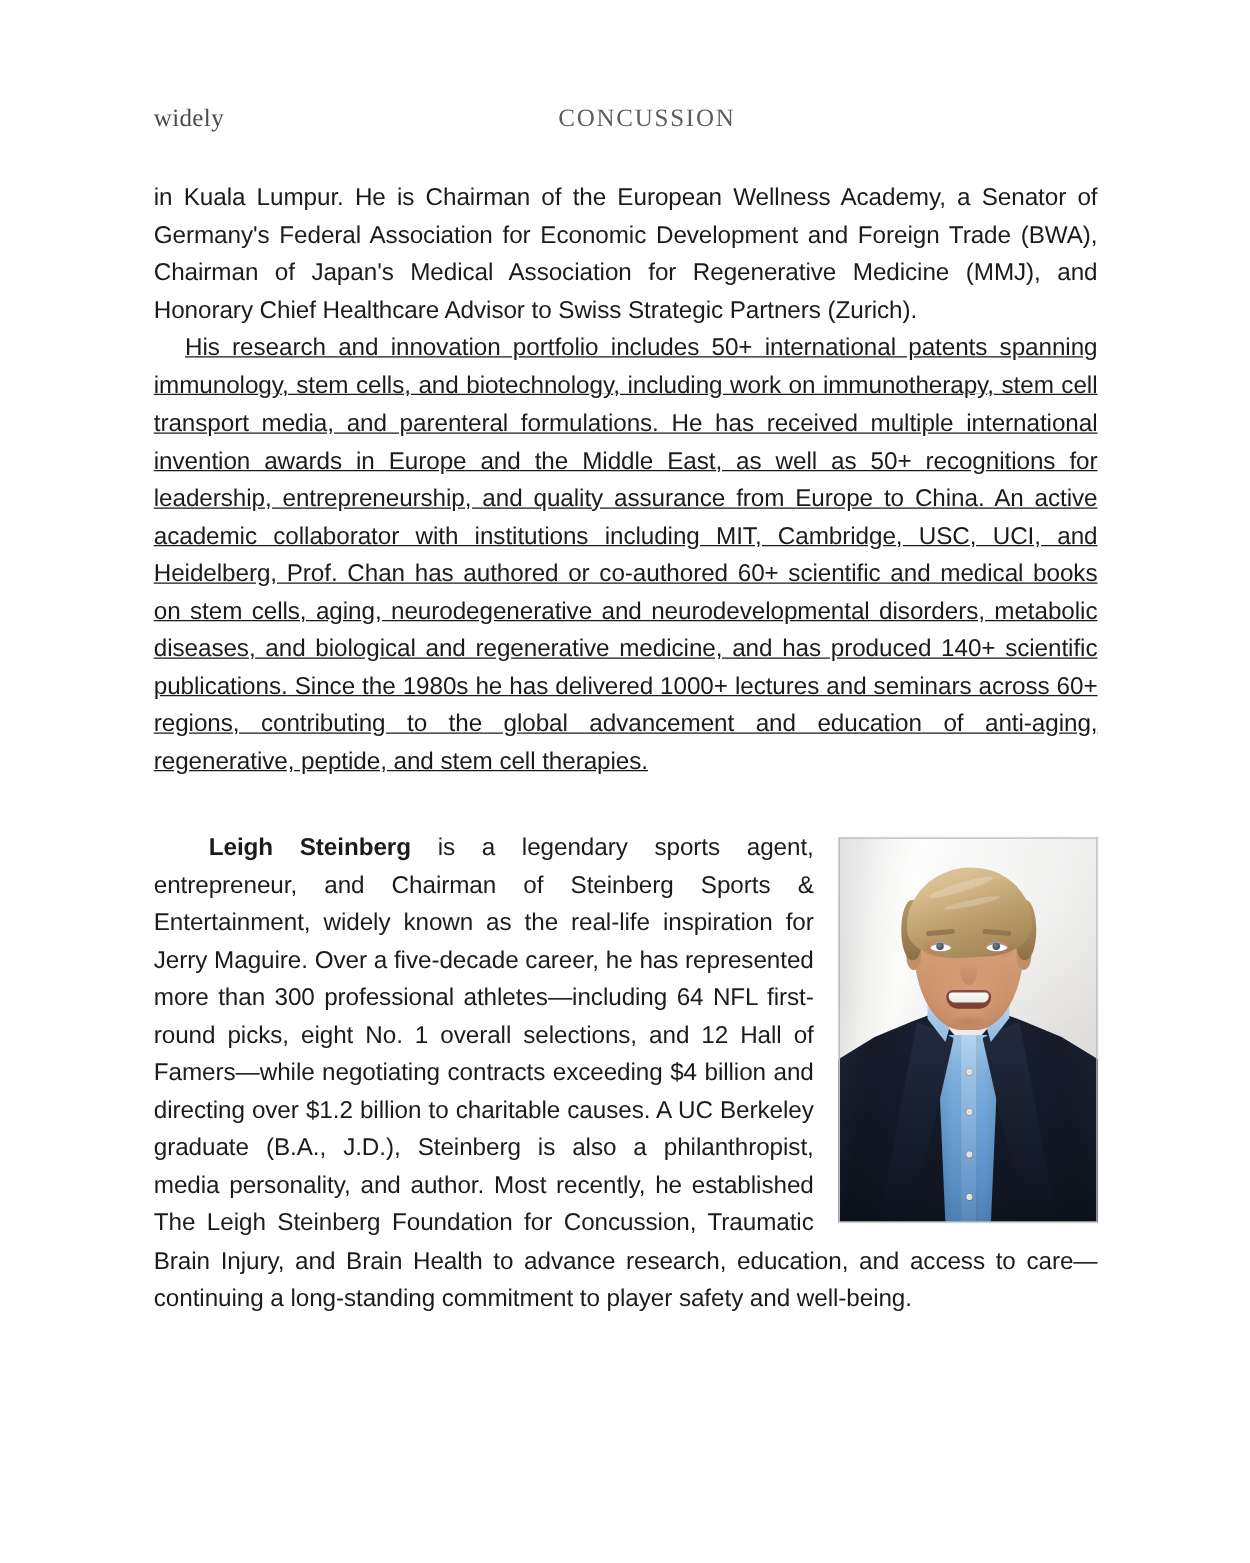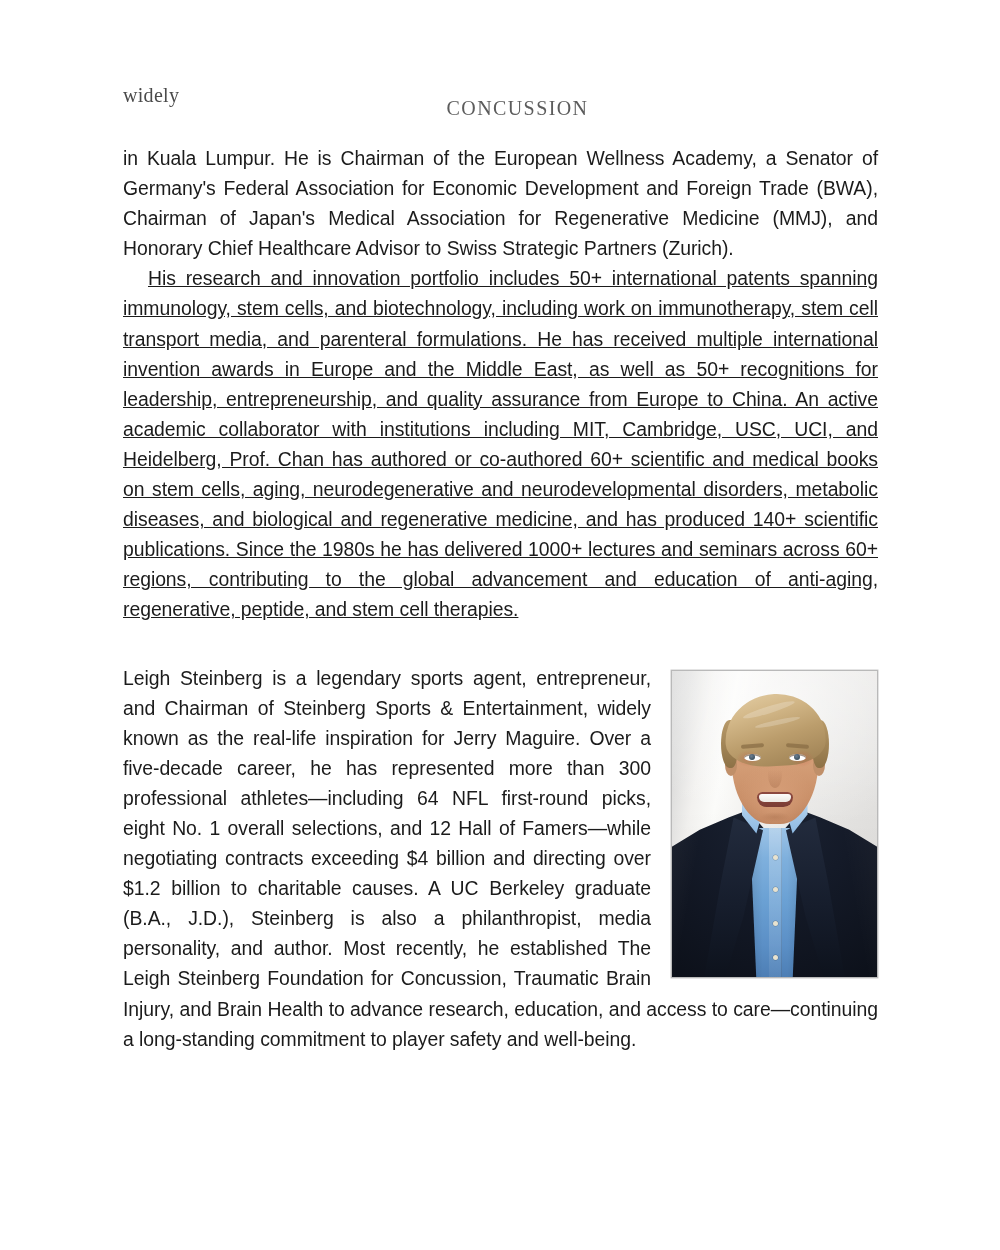--- a/index.html
+++ b/index.html
@@ -35,21 +35,21 @@
     top: 0;
     font-family: "Liberation Serif", serif;
     font-size: 20px;
     color: #4a4a4a;
     letter-spacing: 0.3px;
   }
   .head-title {
     position: absolute;
     left: 0;
     right: 0;
-    top: 13px;
+    top: 0;
     text-align: center;
     font-family: "Liberation Serif", serif;
     font-size: 20px;
     color: #5c5c5c;
     letter-spacing: 1.4px;
     padding-left: 34px;
   }
 
   
   .content {
@@ -75,21 +75,22 @@
   }
   p.body.lead {
     text-indent: 0;
   }
 
   .gap-bio {
     height: 38px;
   }
 
   strong.name {
-    font-weight: normal;
+    font-weight: bold;
+    margin-left: 44px;
   }
 
   
   .portrait {
     float: right;
     width: 207px;
     height: 308px;
     margin: 7px 0 6px 20px;
     position: relative;
     overflow: hidden;

